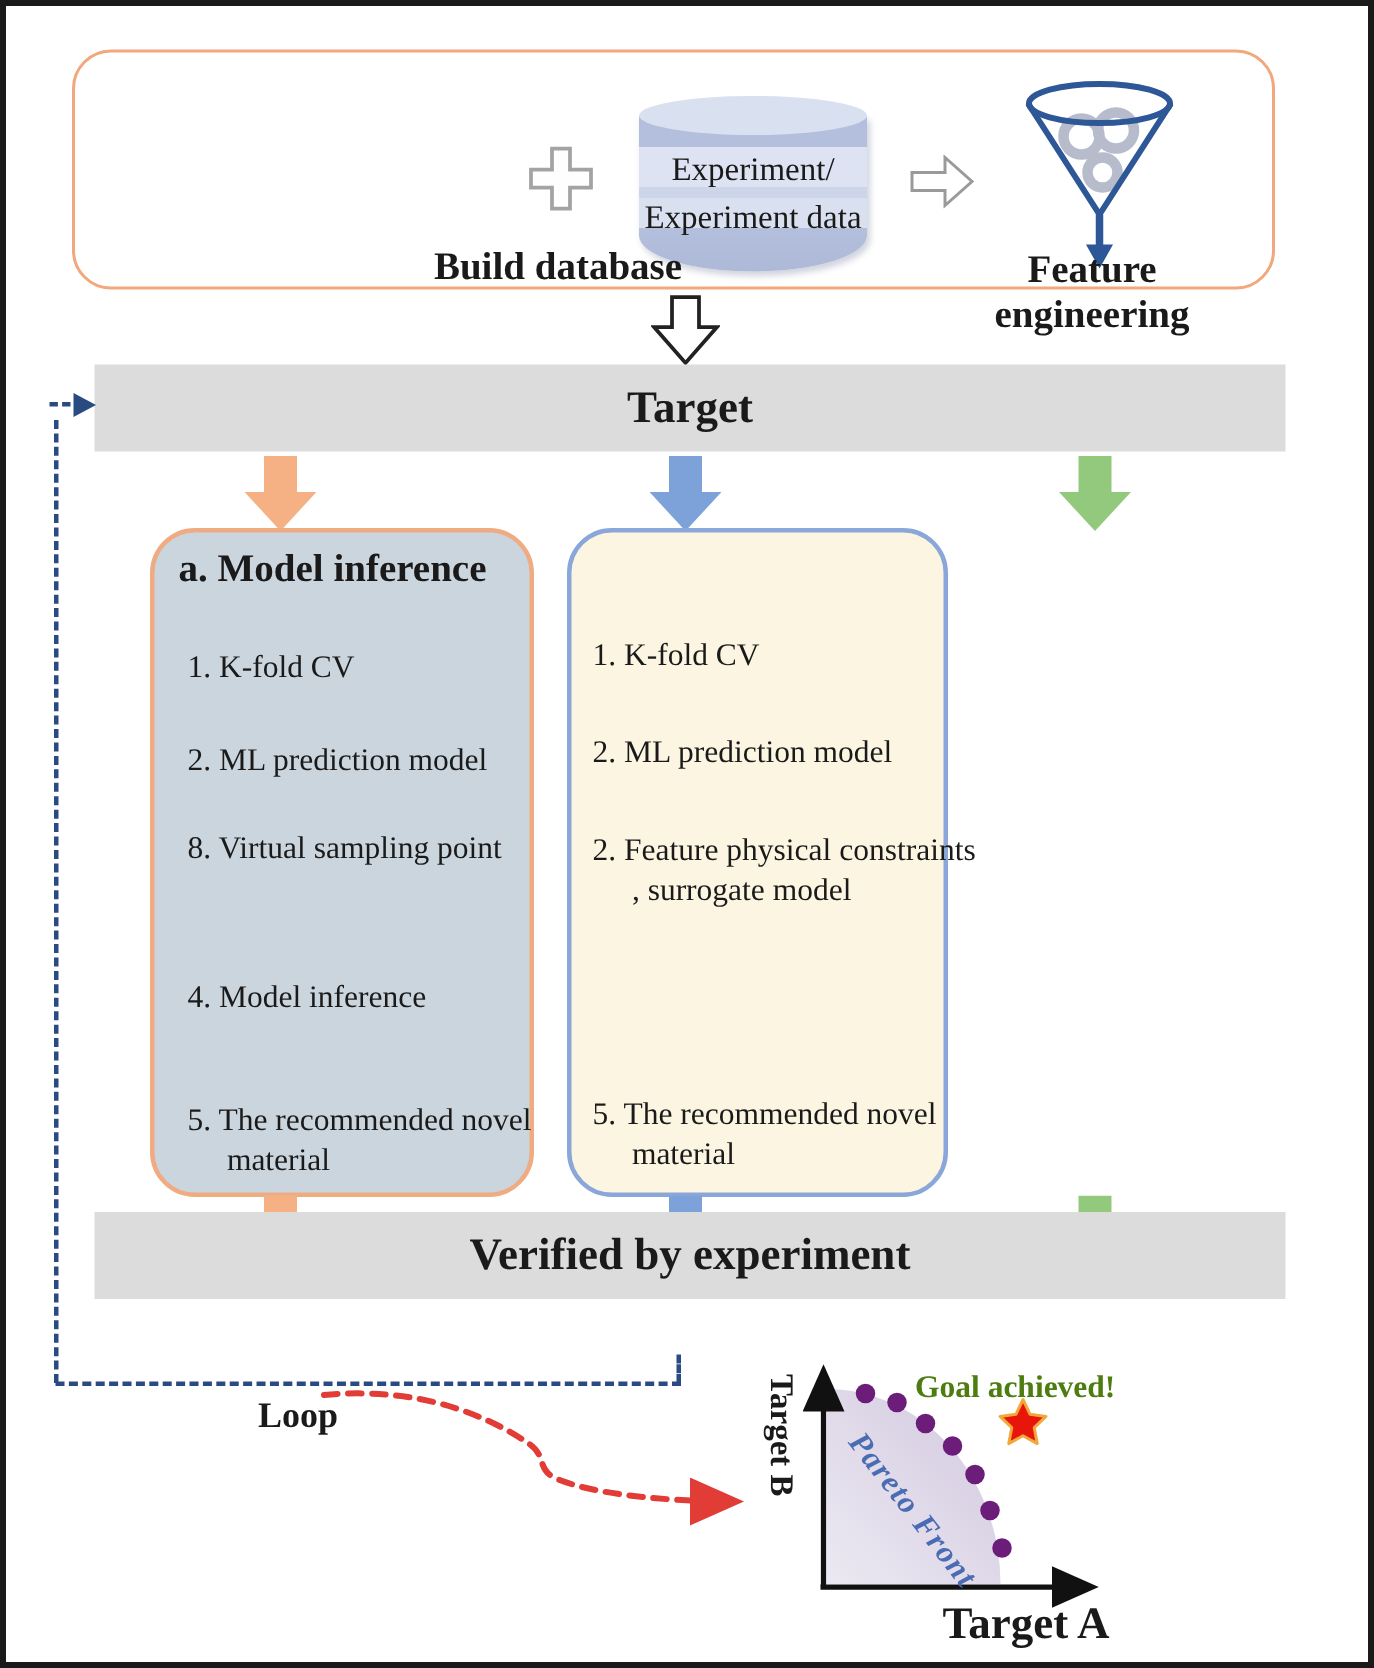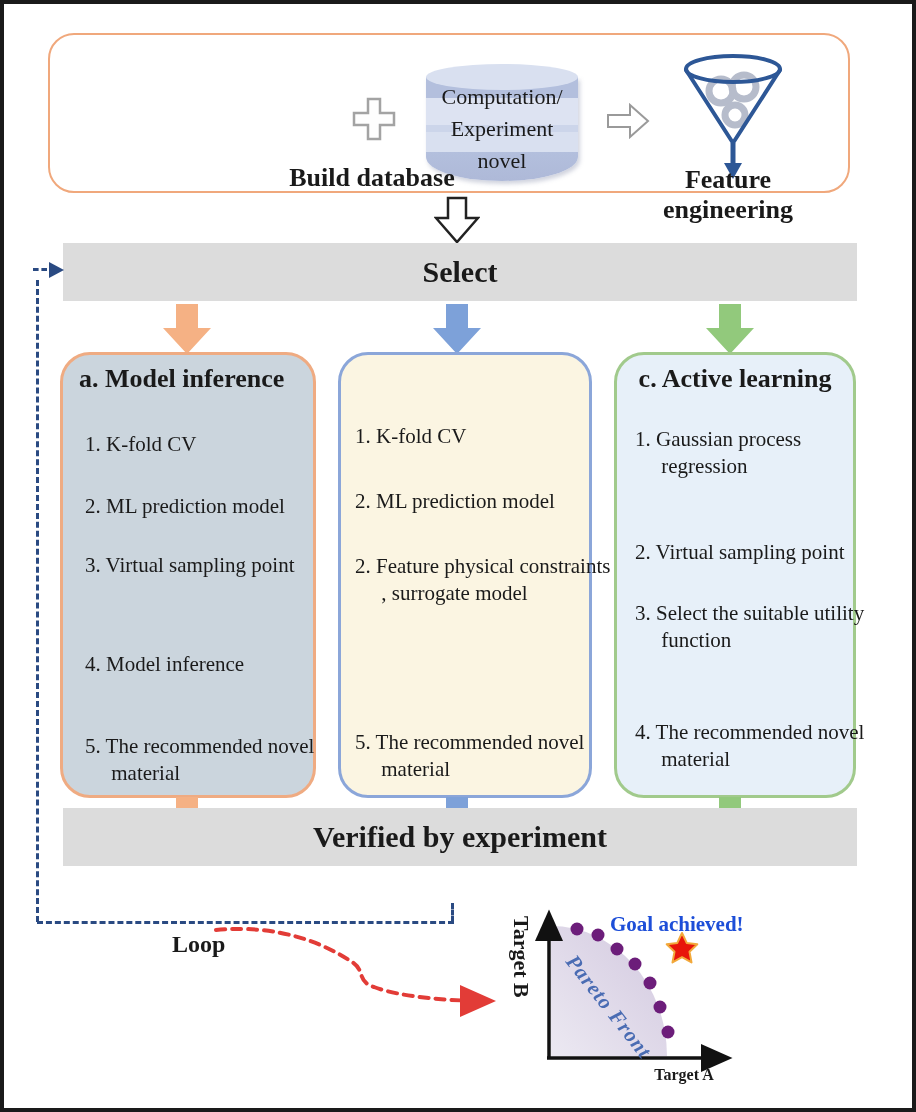--- a/index.html
+++ b/index.html
@@ -44,37 +44,38 @@
   }
   
   .flow-arrow{width:48px;height:50px;}
   .arrow-orange{fill:#f5b184;}
   .arrow-blue{fill:#7da1d9;}
   .arrow-green{fill:#92c97c;}
   
   .col-box{
     top:348px; height:446px; border-radius:30px; border:3px solid #999;
     box-sizing:border-box;
+    margin-left:40px;
   }
   .col-title{position:absolute; font-weight:bold; font-size:26px; line-height:1.2;}
   .col-item{
     position:absolute; font-size:21px; line-height:1.28;
     padding-left:1.25em; text-indent:-1.25em;
   }
   
   .dash-v{border-left:3px dashed #2a4a82;}
   .dash-h{border-top:3px dashed #2a4a82;}
   .loop-arrowhead{
     width:0;height:0;border-left:15px solid #2a4a82;
     border-top:8px solid transparent;border-bottom:8px solid transparent;
   }
   .loop-label{font-weight:bold; font-size:24px;}
   
-  .goal-label{font-weight:bold; font-size:21px; color:#1d4ed8; white-space:nowrap;}
-  .target-a{font-weight:bold; font-size:16px;}
+  .goal-label{font-weight:bold; font-size:21px; color:#4d7c0f; white-space:nowrap;}
+  .target-a{font-weight:bold; font-size:30px;}
   .target-b{
     font-weight:bold; font-size:22px; white-space:nowrap;
     transform:rotate(90deg); transform-origin:0 0;
   }
   .pareto-front{
     font-weight:bold; font-style:italic; font-size:21px; color:#4a6cb3;
     white-space:nowrap; transform:rotate(52deg); transform-origin:0 0;
     letter-spacing:1px;
   }
   svg{display:block;}
@@ -90,21 +91,21 @@
 
     <div class="abs" style="left:302px; top:62px;">
       <svg width="44" height="44" viewBox="0 0 44 44">
         <path d="M16,2 H28 V16 H42 V28 H28 V42 H16 V28 H2 V16 H16 Z" fill="#fefefe" stroke="#a3a3a3" stroke-width="2.5"></path>
       </svg>
     </div>
 
     <div class="cyl" style="left:376px; top:42px; width:152px;">
       <div class="cyl-body" style="height:104px;">
         <div class="cyl-top"></div>
-        <div class="cyl-label">Computation/ Experiment novel</div>
+        <div class="cyl-label">Experiment/ Experiment data</div>
       </div>
     </div>
 
     <div class="abs" style="left:556px; top:68px;">
       <svg width="44" height="36" viewBox="0 0 44 36">
         <path d="M2,12 H24 V2 L42,18 L24,34 V24 H2 Z" fill="#fff" stroke="#9a9a9a" stroke-width="2"></path>
       </svg>
     </div>
 
     <div class="abs" style="left:630px; top:18px;">
@@ -123,21 +124,21 @@
     <div class="abs section-label" style="left:568px; top:130px; width:220px;">Feature engineering</div>
   </div>
 
   <div class="abs" style="left:430px; top:192px;">
     <svg width="46" height="48" viewBox="0 0 46 48">
       <path d="M14,2 H32 V22 H44 L23,46 L2,22 H14 Z" fill="#fff" stroke="#222" stroke-width="2.5"></path>
     </svg>
   </div>
 
   <div class="abs bar" style="top:239px;">
-    <span>Select</span>
+    <span>Target</span>
   </div>
 
   <div class="abs" style="left:159px; top:300px;">
     <svg class="flow-arrow" viewBox="0 0 48 50">
         <polygon class="arrow-orange" points="13,0 35,0 35,24 48,24 24,50 0,24 13,24"></polygon>
       </svg>
   </div>
   <div class="abs" style="left:429px; top:300px;">
     <svg class="flow-arrow" viewBox="0 0 48 50">
         <polygon class="arrow-blue" points="13,0 35,0 35,24 48,24 24,50 0,24 13,24"></polygon>
@@ -146,39 +147,32 @@
   <div class="abs" style="left:702px; top:300px;">
     <svg class="flow-arrow" viewBox="0 0 48 50">
         <polygon class="arrow-green" points="13,0 35,0 35,24 48,24 24,50 0,24 13,24"></polygon>
       </svg>
   </div>
 
   <div class="abs col-box" style="left: 56px; width: 256px; background: rgb(203, 213, 221); border-color: rgb(239, 171, 130);">
     <div class="col-title" style="left:16px; top:8px;">a. Model inference</div>
     <div class="col-item" style="left:22px; top:76px;  width:226px;">1. K-fold CV</div>
     <div class="col-item" style="left:22px; top:138px; width:226px;">2. ML prediction model</div>
-    <div class="col-item" style="left:22px; top:197px; width:232px;">3. Virtual sampling point</div>
+    <div class="col-item" style="left:22px; top:197px; width:232px;">8. Virtual sampling point</div>
     <div class="col-item" style="left:22px; top:296px; width:226px;">4. Model inference</div>
     <div class="col-item" style="left:22px; top:378px; width:226px;">5. The recommended novel material</div>
   </div>
 
   <div class="abs col-box" style="left: 334px; width: 254px; background: rgb(251, 245, 226); border-color: rgb(139, 166, 217);">
     <div class="col-item" style="left:14px; top:68px;  width:232px;">1. K-fold CV</div>
     <div class="col-item" style="left:14px; top:133px; width:232px;">2. ML prediction model</div>
     <div class="col-item" style="left:14px; top:198px; width:234px;">2. Feature physical constraints , surrogate model</div>
     <div class="col-item" style="left:14px; top:374px; width:232px;">5. The recommended novel material</div>
   </div>
 
-  <div class="abs col-box" style="left: 610px; width: 242px; background: rgb(231, 240, 249); border-color: rgb(161, 202, 140);">
-    <div class="col-title" style="left:0; top:8px; width:100%; text-align:center;">c. Active learning</div>
-    <div class="col-item" style="left:18px; top:71px;  width:212px;">1. Gaussian process regression</div>
-    <div class="col-item" style="left:18px; top:184px; width:218px;">2. Virtual sampling point</div>
-    <div class="col-item" style="left:18px; top:245px; width:212px;">3. Select the suitable utility function</div>
-    <div class="col-item" style="left:18px; top:364px; width:212px;">4. The recommended novel material</div>
-  </div>
 
   <div class="abs" style="left:159px; top:793px;">
     <svg class="flow-arrow" viewBox="0 0 48 50">
         <polygon class="arrow-orange" points="13,0 35,0 35,24 48,24 24,50 0,24 13,24"></polygon>
       </svg>
   </div>
   <div class="abs" style="left:429px; top:793px;">
     <svg class="flow-arrow" viewBox="0 0 48 50">
         <polygon class="arrow-blue" points="13,0 35,0 35,24 48,24 24,50 0,24 13,24"></polygon>
       </svg>

